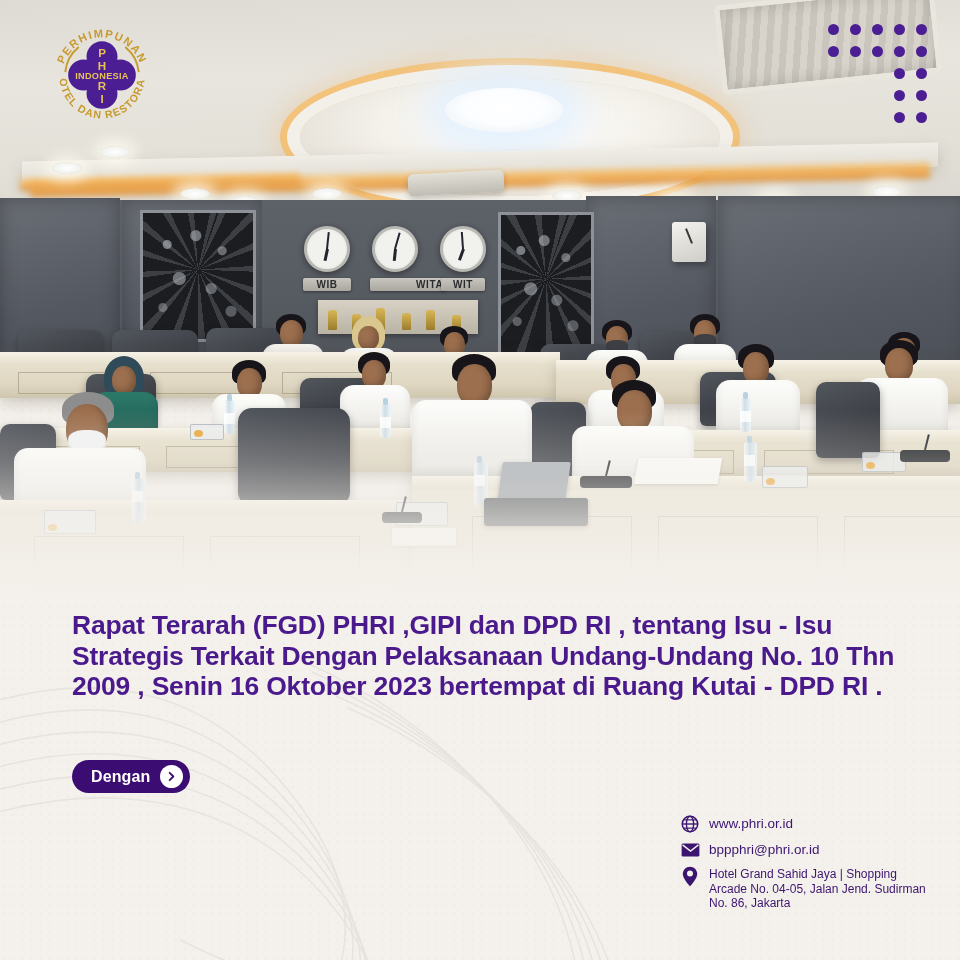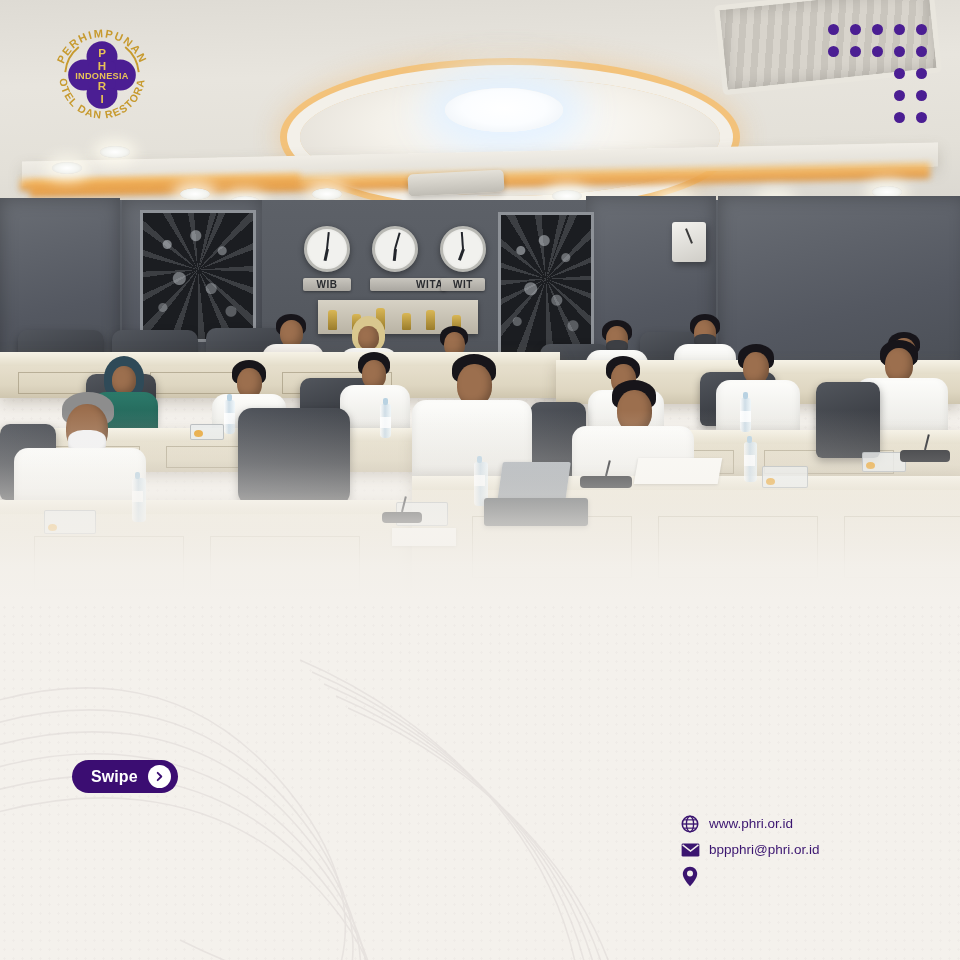--- a/index.html
+++ b/index.html
@@ -647,23 +647,24 @@
       <i class="off"></i>
       <i></i>
       <i></i>
     <i class="off"></i>
       <i class="off"></i>
       <i class="off"></i>
       <i></i>
       <i></i>
   </div>
 
+  <div class="headline">Rapat Terarah (FGD) PHRI ,GIPI dan DPD RI , tentang Isu - Isu Strategis   Terkait Dengan Pelaksanaan Undang-Undang No. 10 Thn 2009 , Senin 16 Oktober 2023 bertempat di Ruang Kutai - DPD RI .</div>
 
   <div class="swipe">
-    <span class="label">Swipe</span>
+    <span class="label">Dengan</span>
     <span class="arrow">
       <svg width="11" height="11" viewBox="0 0 12 12">
         <path d="M4 2 L8 6 L4 10" fill="none" stroke="#3B0D72" stroke-width="2" stroke-linecap="round" stroke-linejoin="round"></path>
       </svg>
     </span>
   </div>
 
   <div class="contact">
 
     <div class="contact-row">
@@ -689,17 +690,18 @@
       <span class="tx">bppphri@phri.or.id</span>
     </div>
 
     <div class="contact-row addr">
       <span class="ic">
         <svg width="16" height="21" viewBox="0 0 16 21">
           <path d="M8 0.8 C3.9 0.8 0.8 4 0.8 8 C0.8 13 8 20.2 8 20.2 C8 20.2 15.2 13 15.2 8 C15.2 4 12.1 0.8 8 0.8 Z" fill="#3B1570"></path>
           <circle cx="8" cy="7.6" r="3" fill="#F4F1EC"></circle>
         </svg>
       </span>
+      <span class="tx">Hotel Grand Sahid Jaya | Shopping Arcade No. 04-05, Jalan Jend. Sudirman No. 86, Jakarta</span>
     </div>
 
   </div>
 
 </div>
 
 </body></html>

